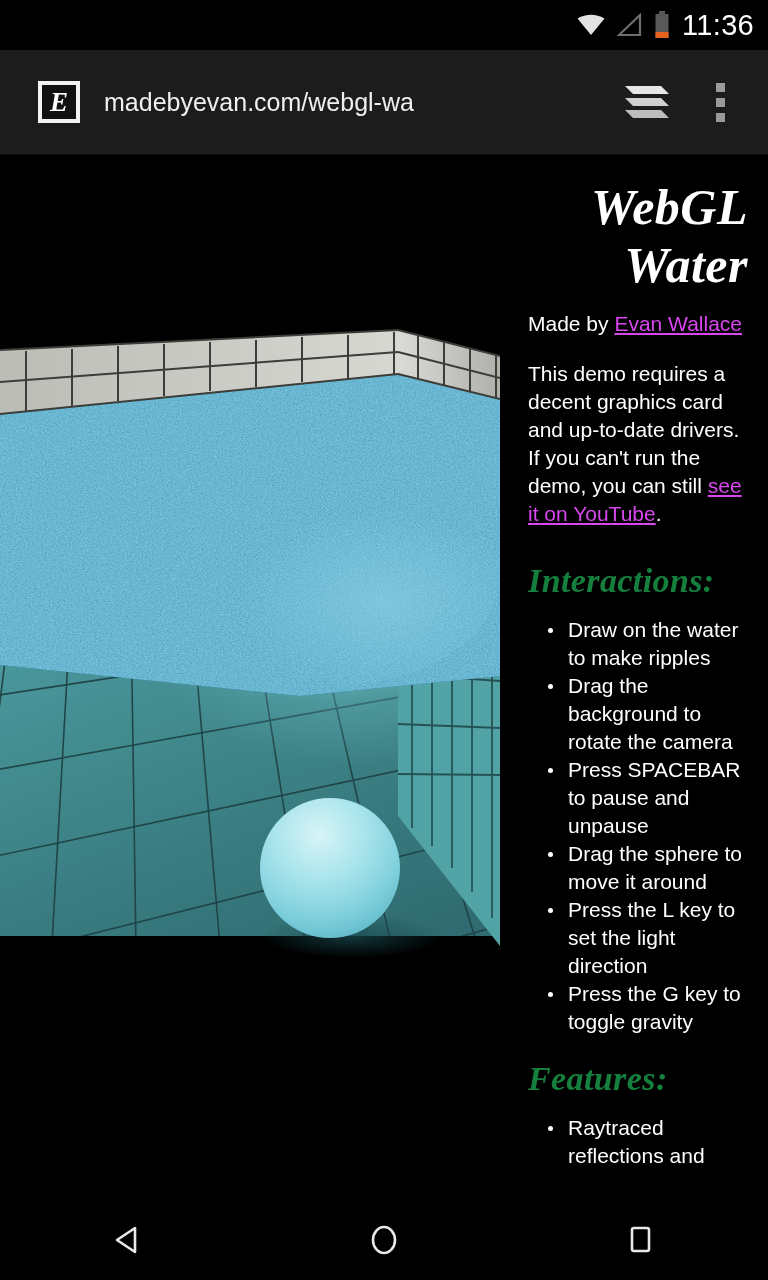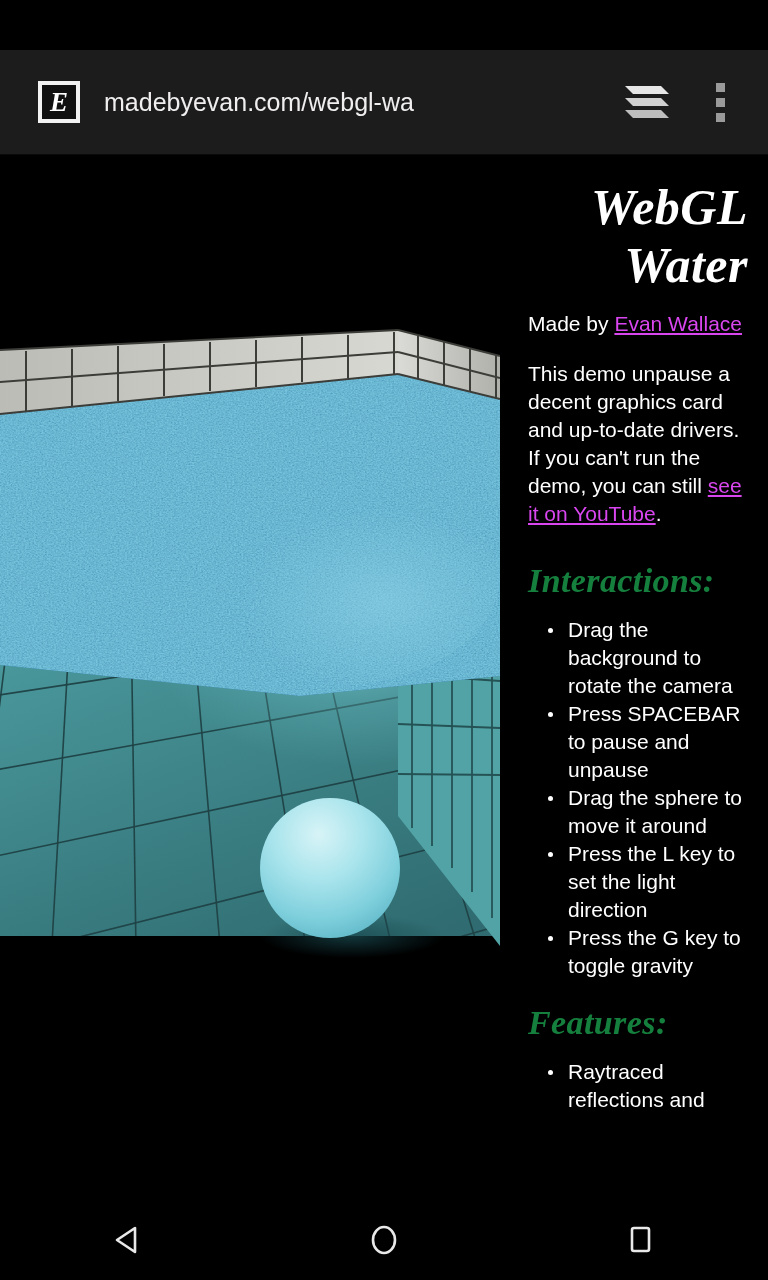--- a/index.html
+++ b/index.html
@@ -177,20 +177,39 @@
   .nav-btn {
     width: 140px; height: 80px;
     display: flex; align-items: center; justify-content: center;
   }
 </style>
 </head>
 <body>
 
 <div id="device">
 
+  <div id="status-bar">
+    <div id="status-icons">
+
+      <svg class="status-ico" width="30" height="24" viewBox="0 0 30 24">
+        <path d="M15 22 L1.5 5.5 Q15 -2 28.5 5.5 Z" fill="#e3e3e3"></path>
+      </svg>
+
+      <svg class="status-ico" width="26" height="24" viewBox="0 0 26 24">
+        <path d="M2 22 L23 22 L23 2 Z" fill="none" stroke="#6e6e6e" stroke-width="2.2"></path>
+      </svg>
+
+      <svg class="status-ico" width="16" height="28" viewBox="0 0 16 28">
+        <rect x="5" y="0" width="6" height="3" fill="#585858"></rect>
+        <rect x="1.5" y="3" width="13" height="24" fill="#585858"></rect>
+        <rect x="1.5" y="21" width="13" height="6" fill="#e8621f"></rect>
+      </svg>
+    </div>
+    <div id="status-clock">11:36</div>
+  </div>
 
   <div id="browser-bar">
     <div id="favicon">
       <span>E</span>
     </div>
     <div id="url-text" title="Search or type URL">madebyevan.com/webgl-wa</div>
 
     <div id="tabs-button">
       <svg width="52" height="44" viewBox="0 0 52 44">
         <polygon points="4,6 40,6 48,14 12,14" fill="#e6e6e6"></polygon>
@@ -393,25 +412,26 @@
 
     <div id="info-panel">
 
       <h1 id="page-title">WebGL Water</h1>
 
       <p id="made-by" class="body-text">
         <span>Made by </span><a class="link" href="#">Evan Wallace</a>
       </p>
 
       <p id="requires-text" class="body-text">
-        <span>This demo unpause a decent graphics card and up-to-date drivers. If you can't run the demo, you can still </span><a class="link" href="#">see it on YouTube</a><span>.</span>
+        <span>This demo requires a decent graphics card and up-to-date drivers. If you can't run the demo, you can still </span><a class="link" href="#">see it on YouTube</a><span>.</span>
       </p>
 
       <h2 class="section-heading">Interactions:</h2>
       <ul class="bullets">
+        <li>Draw on the water to make ripples</li>
         <li>Drag the background to rotate the camera</li>
         <li>Press SPACEBAR to pause and unpause</li>
         <li>Drag the sphere to move it around</li>
         <li>Press the L key to set the light direction</li>
         <li>Press the G key to toggle gravity</li>
       </ul>
 
       <h2 id="features-heading" class="section-heading">Features:</h2>
       <ul class="bullets">
         <li>Raytraced reflections and</li>

